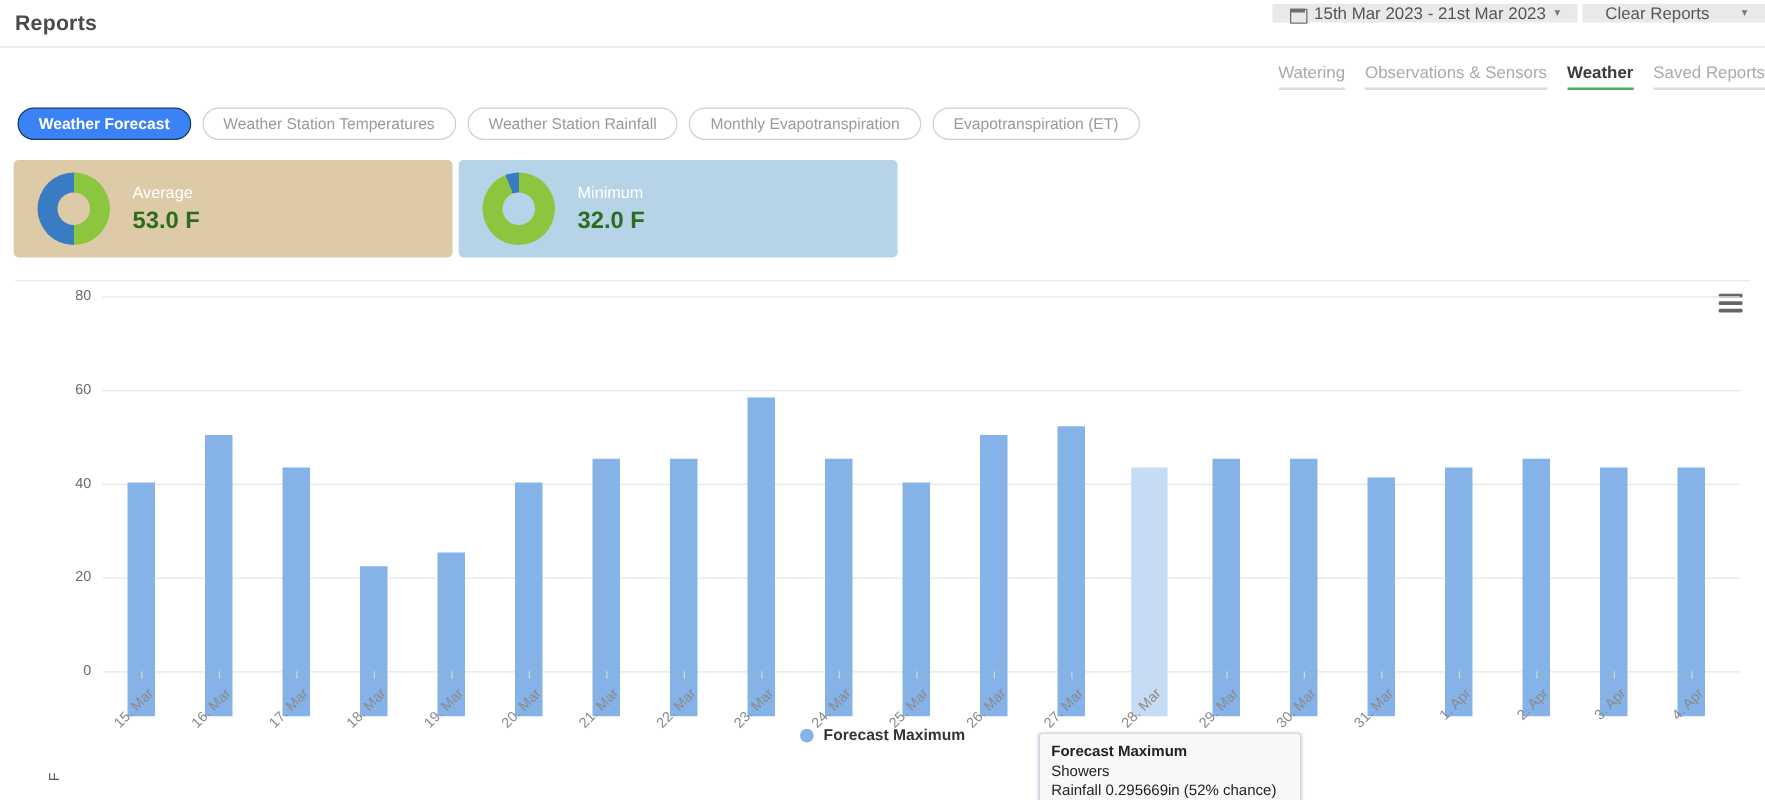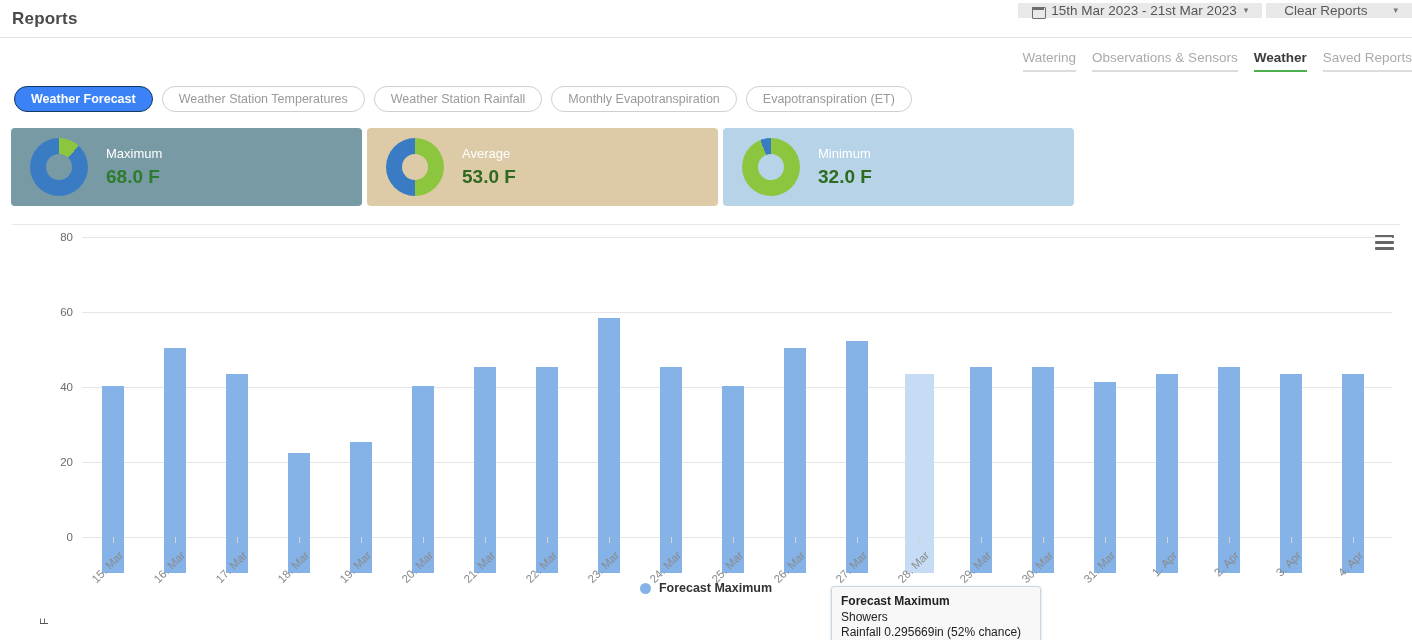--- a/index.html
+++ b/index.html
@@ -158,29 +158,20 @@
 
 <div class="pills">
     <div class="pill active">Weather Forecast</div>
     <div class="pill">Weather Station Temperatures</div>
     <div class="pill">Weather Station Rainfall</div>
     <div class="pill">Monthly Evapotranspiration</div>
     <div class="pill">Evapotranspiration (ET)</div>
   </div>
 
 <div class="cards">
-    <div class="card" style="background: rgb(120, 154, 164);">
-      <div class="donut" style="background: conic-gradient(rgb(140, 198, 63) 0deg, rgb(140, 198, 63) 43.2deg, rgb(58, 124, 196) 43.2deg, rgb(58, 124, 196) 360deg);">
-        <div style="position: absolute; left: 50%; top: 50%; width: 26px; height: 26px; border-radius: 50%; transform: translate(-50%, -50%); background: rgb(120, 154, 164);"></div>
-      </div>
-      <div class="card-text">
-        <div class="card-label">Maximum</div>
-        <div class="card-value" style="color: rgb(45, 124, 45);">68.0 F</div>
-      </div>
-    </div>
     <div class="card" style="background: rgb(221, 202, 166);">
       <div class="donut" style="background: conic-gradient(rgb(140, 198, 63) 0deg, rgb(140, 198, 63) 180deg, rgb(58, 124, 196) 180deg, rgb(58, 124, 196) 360deg);">
         <div style="position: absolute; left: 50%; top: 50%; width: 26px; height: 26px; border-radius: 50%; transform: translate(-50%, -50%); background: rgb(221, 202, 166);"></div>
       </div>
       <div class="card-text">
         <div class="card-label">Average</div>
         <div class="card-value" style="color: rgb(45, 107, 30);">53.0 F</div>
       </div>
     </div>
     <div class="card" style="background: rgb(182, 211, 232);">

